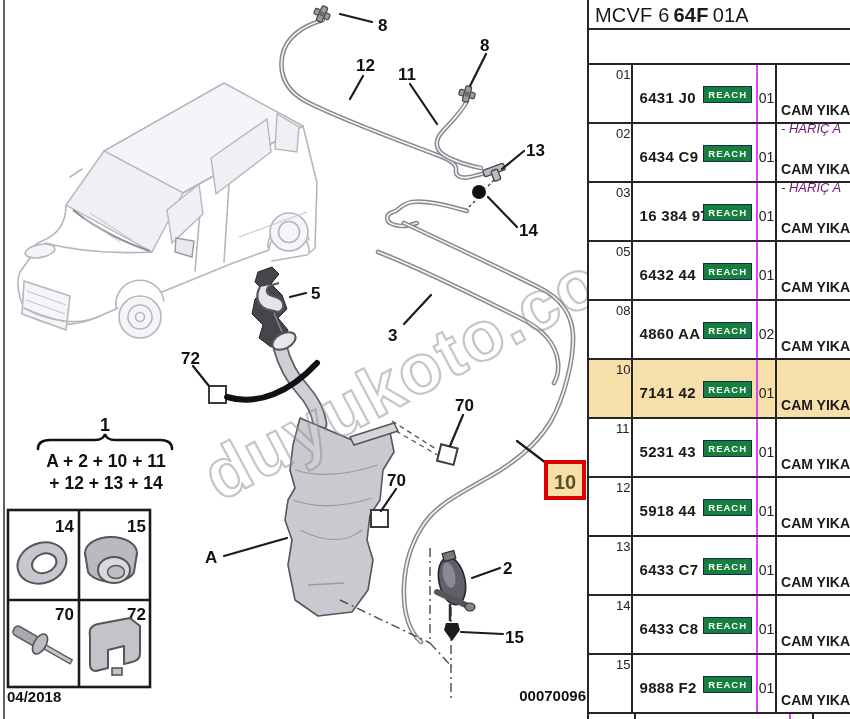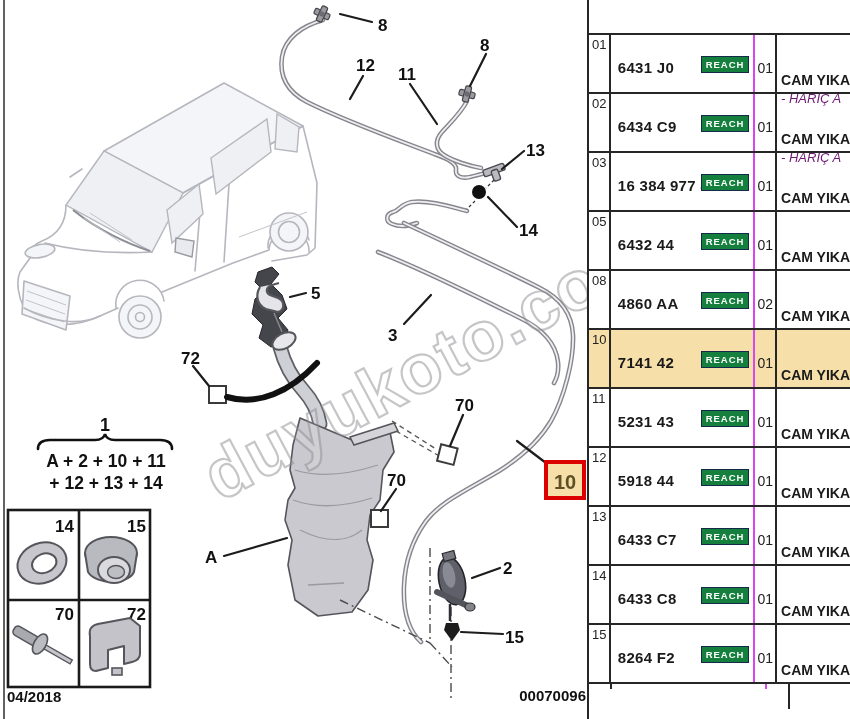--- a/index.html
+++ b/index.html
@@ -7,21 +7,21 @@
          font-family:"Liberation Sans",sans-serif;color:#1a1a1a;}
   .dsvg{position:absolute;left:0;top:0;}
 
   
   .tp{position:absolute;left:587px;top:0;width:263px;height:719px;background:#fff;
       border-left:2px solid #262626;box-sizing:border-box;}
   .title{height:30px;border-bottom:2px solid #262626;box-sizing:border-box;
          font-size:20px;padding:4px 0 0 6px;white-space:nowrap;letter-spacing:0.2px;}
   .title b{margin:0 4px;}
   .band{height:35px;border-bottom:2px solid #262626;box-sizing:border-box;}
-  .trow{display:flex;height:59px;border-bottom:2px solid #262626;box-sizing:border-box;}
+  .trow{display:flex;height:59px;border-bottom:2px solid #262626;box-sizing:border-box;padding-left:24px;}
   .trow.partial{height:5px;border-bottom:none;}
   .c{box-sizing:border-box;}
   .idx{width:23px;border-right:2px solid #262626;font-size:13px;color:#222;
        padding:2px 0 0 3px;}
   .part{width:155px;border-right:2px solid #d946ef;position:relative;}
   .pn{position:absolute;left:7px;top:24px;font-size:15px;font-weight:bold;
       letter-spacing:0.3px;white-space:nowrap;}
   .reach{position:absolute;right:4px;top:21px;background:#15803d;color:#fff;
          font-size:9.5px;font-weight:bold;letter-spacing:1px;padding:2px 4px 2px 4px;
          border:1px solid #15294a;line-height:11px;}
@@ -237,20 +237,21 @@
       </g>
     </g>
 
     <text x="7" y="702" class="foot">04/2018</text>
     <text x="586" y="701" text-anchor="end" class="foot">00070096</text>
 
     <text class="wm" transform="translate(220,502) rotate(-28)" opacity="0.6">duyukoto.com</text>
   </svg>
 
   <div class="tp">
+    <div class="title"><span>MCVF 6</span><b>64F</b><span>01A</span></div>
     <div class="band"></div>
     <div id="rows">
   <div class="trow">
     <div class="c idx">01</div>
     <div class="c part">
       <span class="pn">6431 J0</span>
       <span class="reach">REACH</span>
     </div>
     <div class="c qty">01</div>
     <div class="c desc">
@@ -372,21 +373,21 @@
     <div class="c qty">01</div>
     <div class="c desc">
       <div class="d1">CAM YIKA</div>
 
     </div>
   </div>
 
   <div class="trow">
     <div class="c idx">15</div>
     <div class="c part">
-      <span class="pn">8264 F2</span>
+      <span class="pn">9888 F2</span>
       <span class="reach">REACH</span>
     </div>
     <div class="c qty">01</div>
     <div class="c desc">
       <div class="d1">CAM YIKA</div>
 
     </div>
   </div>
 </div>
     <div class="trow partial">

